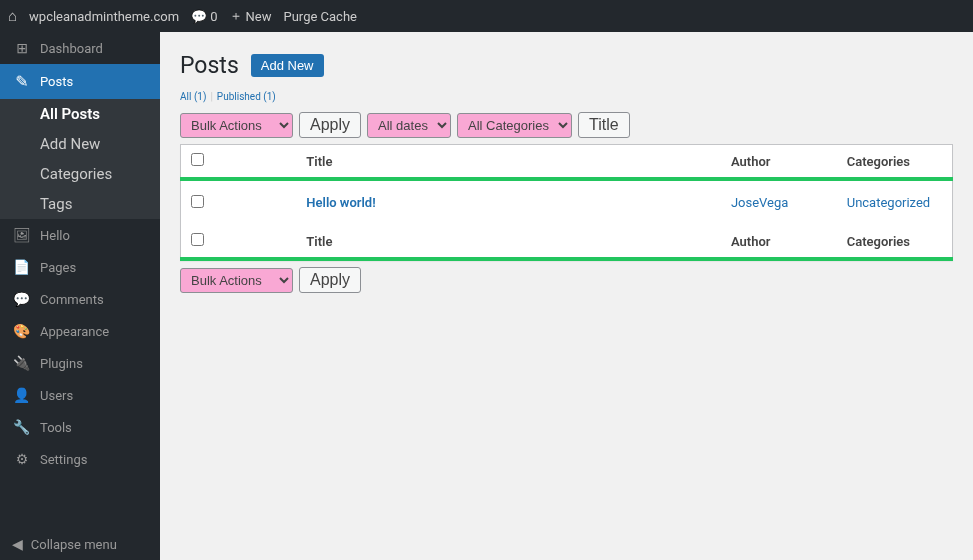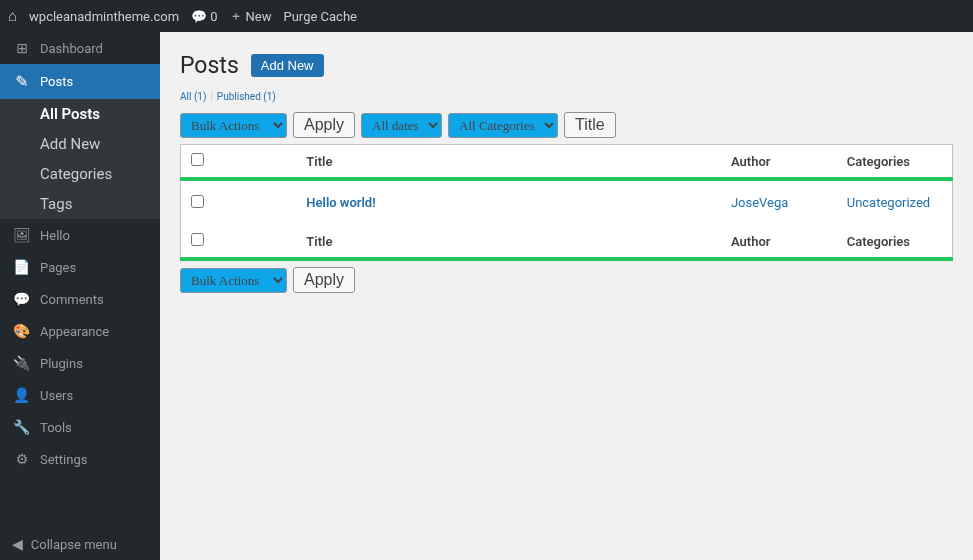--- a/index.html
+++ b/index.html
@@ -108,26 +108,25 @@
     .tablenav {
       display: flex;
       align-items: center;
       gap: 6px;
       margin-bottom: 6px;
       flex-wrap: wrap;
     }
     .tablenav select {
       padding: 3px 6px;
       border: 1px solid #8c8f94;
-      background: #0ea5e9;
+      background: #f9a8d4;
       border-radius: 3px;
       font-size: 13px;
       color: #444;
       cursor: pointer;
-      font-family: Liberation Serif, serif;
     }
     .tablenav .apply-btn, .filter-btn {
       background: #f6f7f7;
       border: 1px solid #8c8f94;
       padding: 3px 10px;
       font-size: 16px;
       cursor: pointer;
       border-radius: 3px;
       color: #444;
     }

